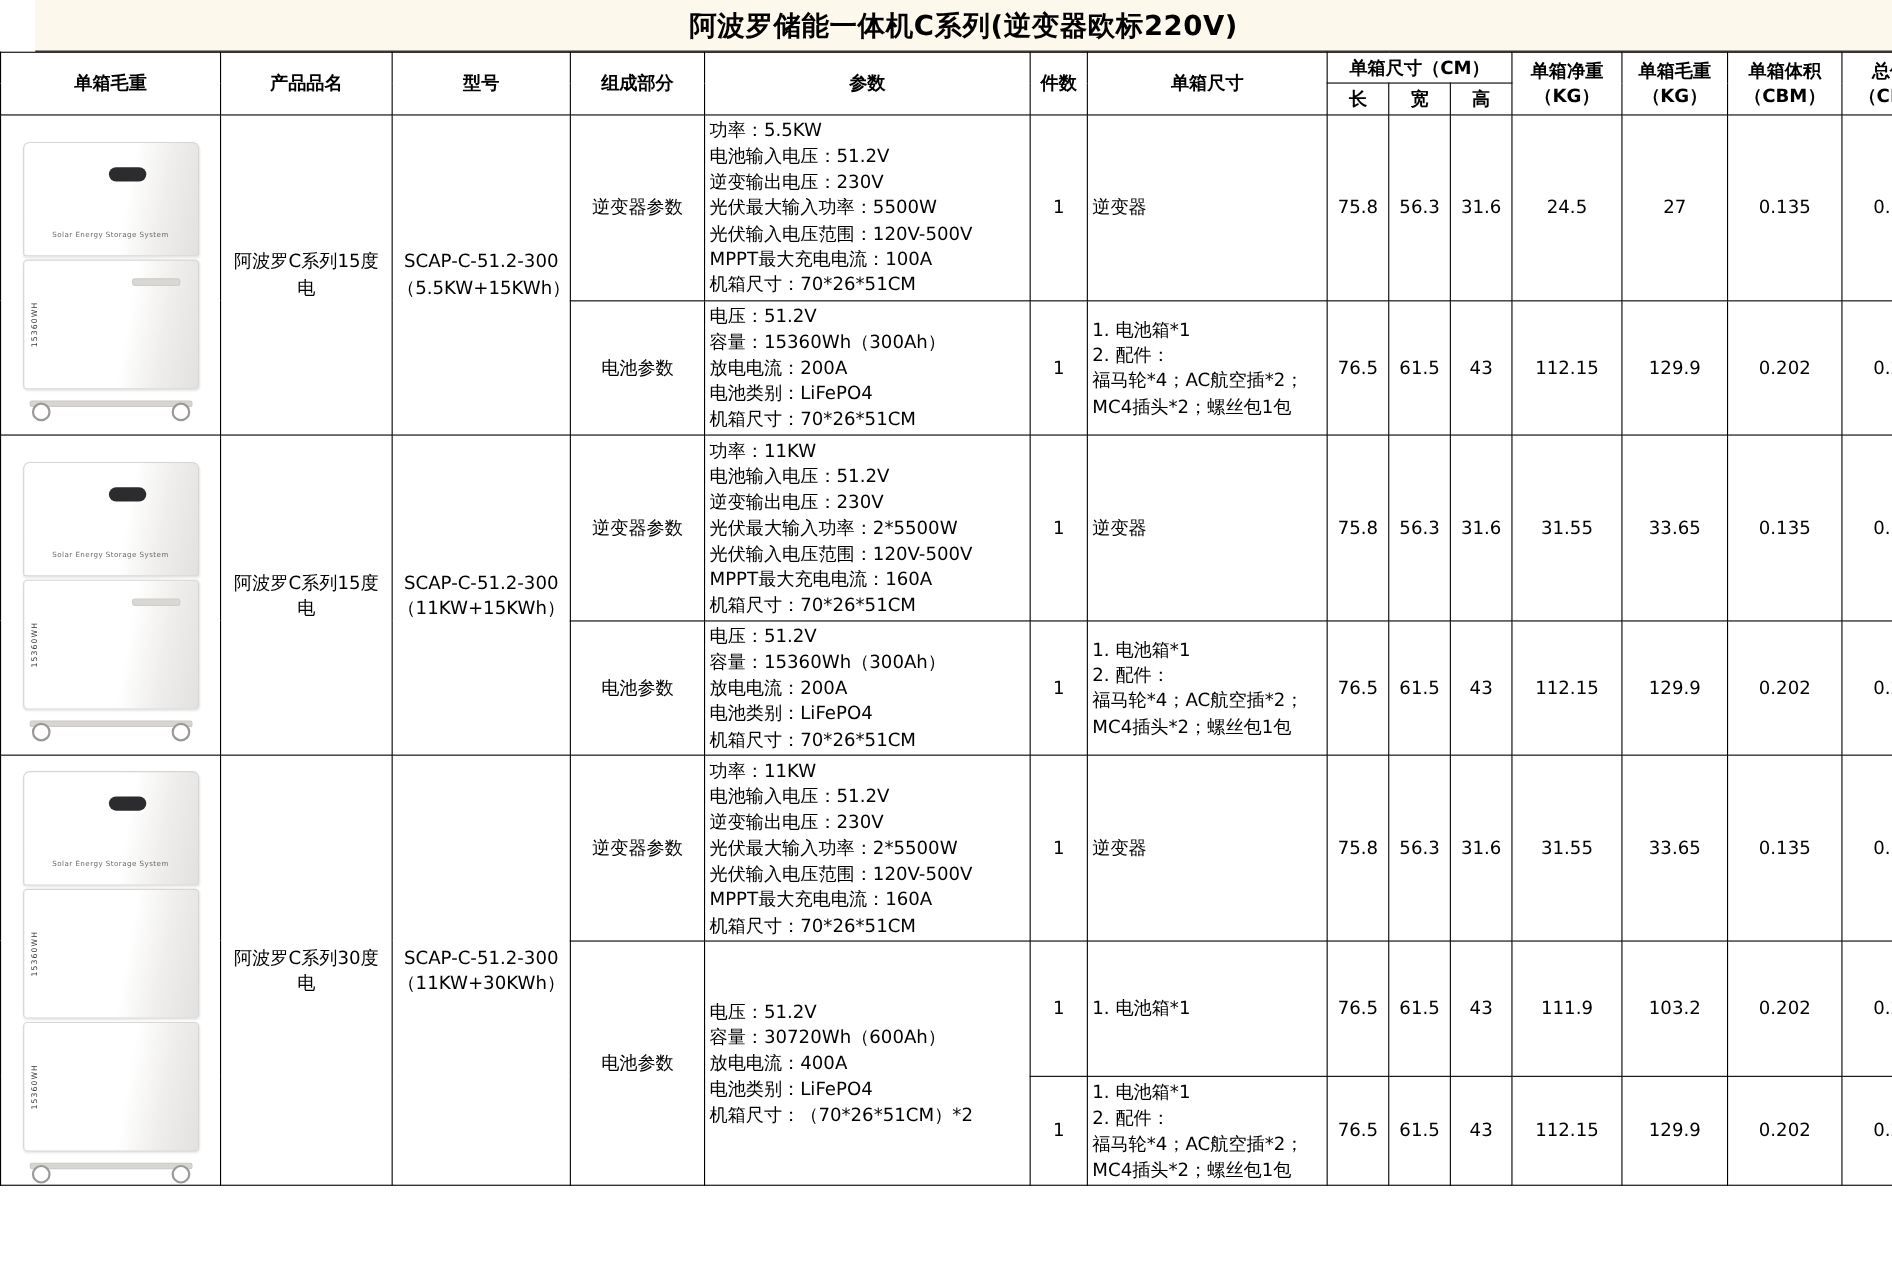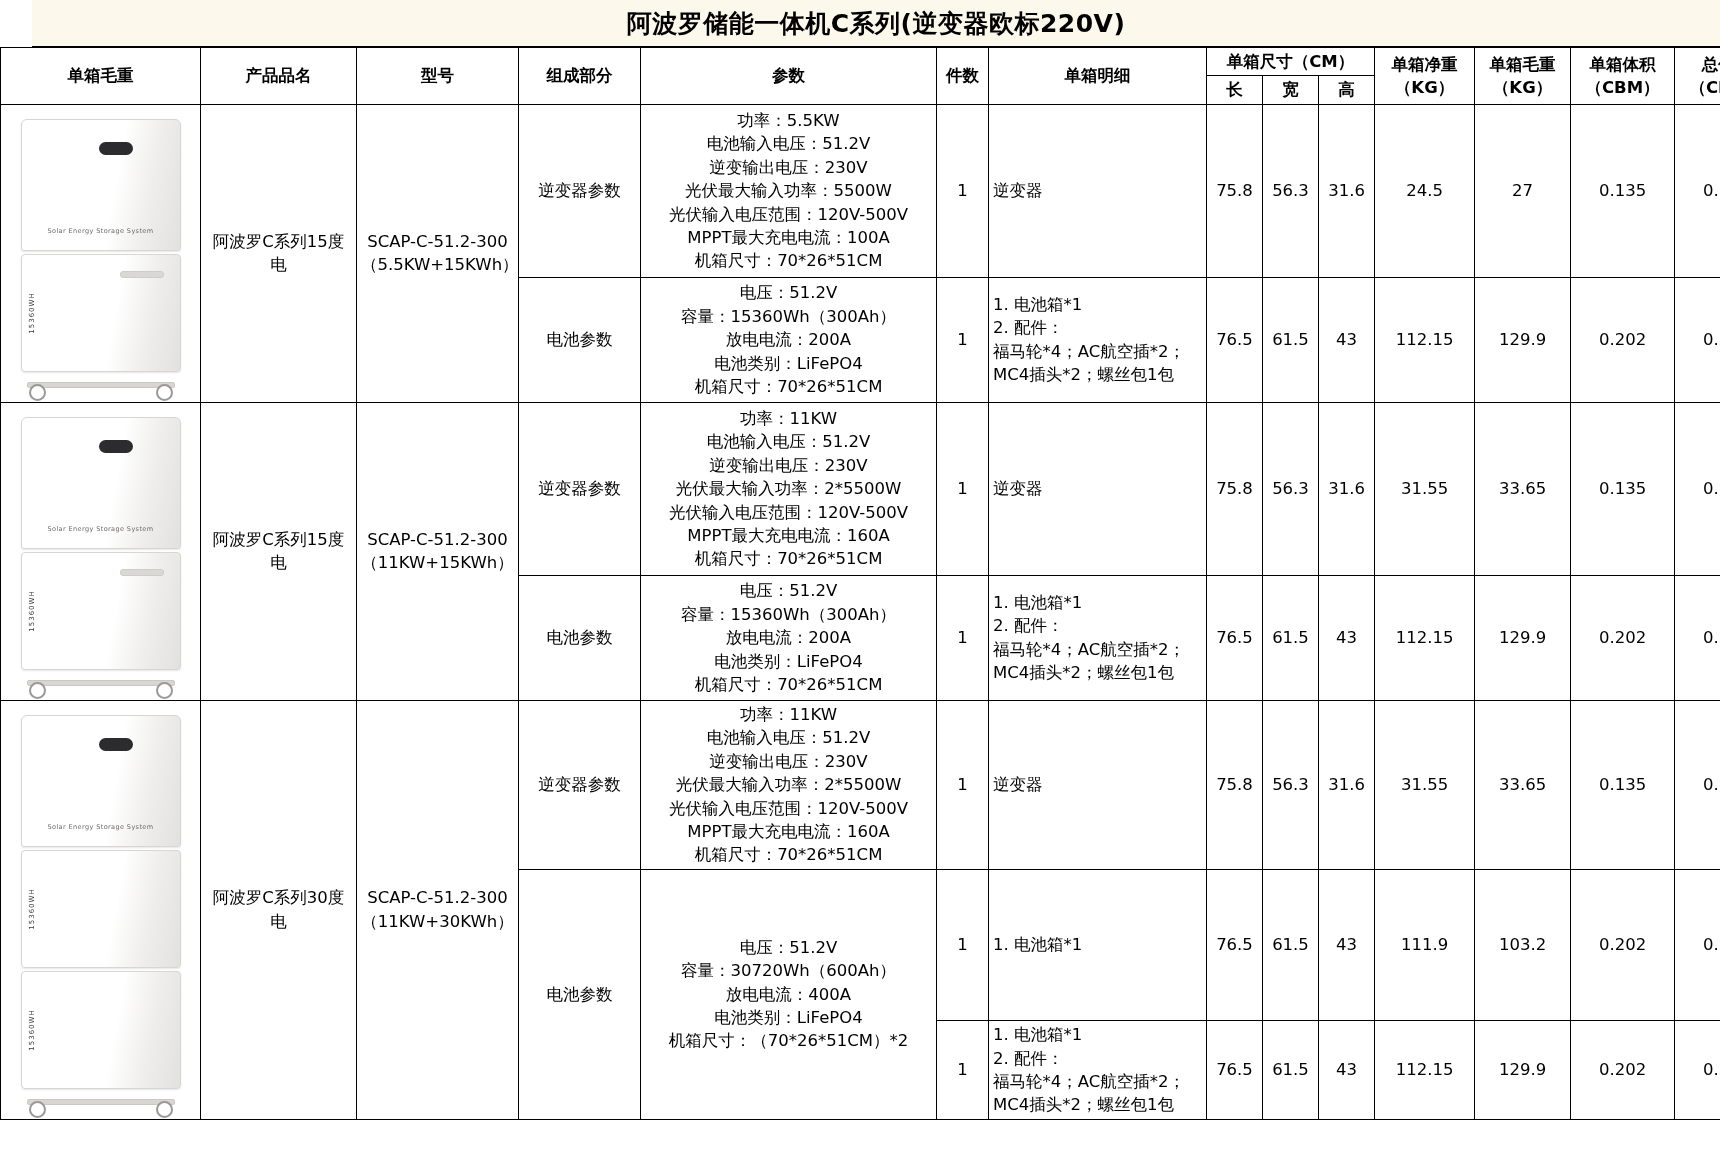--- a/index.html
+++ b/index.html
@@ -53,21 +53,21 @@
     text-align: center;
     font-weight: bold;
     font-size: 17px;
     padding: 5px 2px;
   }
   .mono-num {
     text-align: center;
     font-size: 17px;
   }
   .param-cell {
-    text-align: center;
+    text-align: left;
     padding-left: 10px;
     white-space: pre-line;
     font-size: 16.5px;
     margin-left: 32px;
   }
   .detail-cell {
     text-align: left;
     padding-left: 8px;
     white-space: pre-line;
     font-size: 16.5px;
@@ -92,21 +92,21 @@
     margin: 10px auto;
   }
   .box {
     position: relative;
     background: linear-gradient(100deg, #ffffff 0%, #ffffff 58%, #efeeec 78%, #e2e1df 100%);
     border: 1px solid #d8d6d2;
     border-radius: 4px;
     box-shadow: 0 1px 2px rgba(0,0,0,0.10);
     box-sizing: border-box;
   }
-  .box.inverter { height: 132px; border-radius: 6px 6px 3px 3px; margin-top: 12px; }
+  .box.inverter { height: 104px; border-radius: 6px 6px 3px 3px; margin-top: 12px; }
   .box.batt { height: 118px; margin-top: 3px; }
   .vent {
     position: absolute;
     top: 22px;
     left: 50%;
     width: 34px;
     height: 13px;
     margin-left: -2px;
     border-radius: 7px;
     background: #2c2c2e;
@@ -199,21 +199,21 @@
     </colgroup>
 
     <thead>
       <tr>
         <th rowspan="2">单箱毛重</th>
         <th rowspan="2">产品品名</th>
         <th rowspan="2">型号</th>
         <th rowspan="2">组成部分</th>
         <th rowspan="2">参数</th>
         <th rowspan="2">件数</th>
-        <th rowspan="2">单箱明细</th>
+        <th rowspan="2">单箱尺寸</th>
         <th colspan="3">单箱尺寸（CM）</th>
         <th rowspan="2">单箱净重（KG）</th>
         <th rowspan="2">单箱毛重（KG）</th>
         <th rowspan="2">单箱体积（CBM）</th>
         <th rowspan="2">总体积（CBM）</th>
       </tr>
       <tr>
         <th>长</th>
         <th>宽</th>
         <th>高</th>

